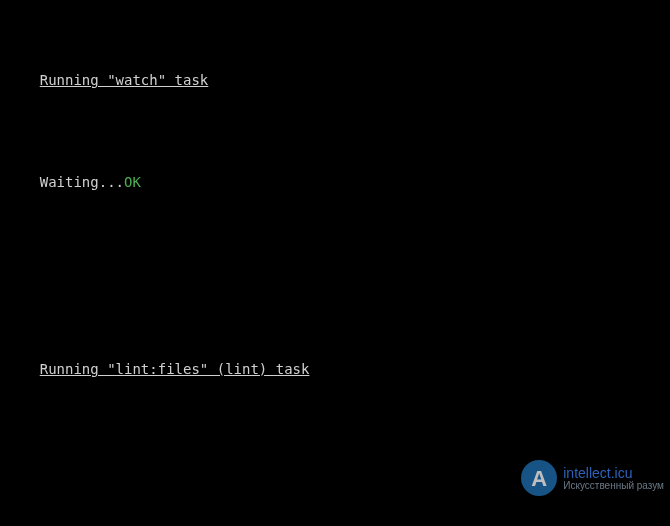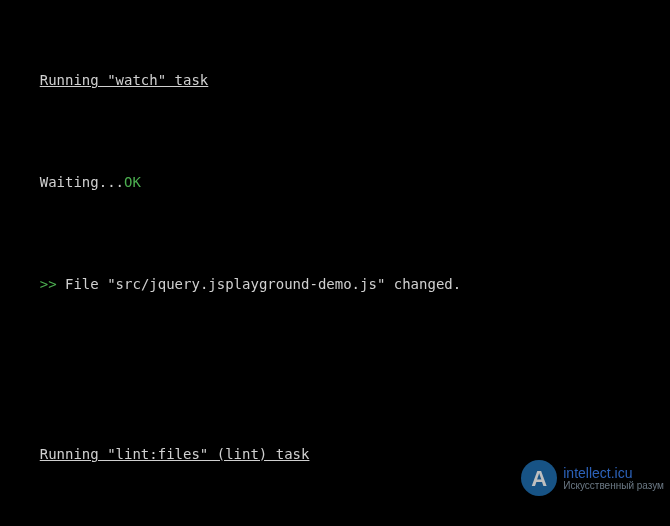--- a/index.html
+++ b/index.html
@@ -47,23 +47,20 @@
 <div id="terminal">
 
   <span class="line">
     <span class="underline">Running "watch" task</span>
   </span>
 
   <span class="line">
     <span>Waiting...</span><span class="green">OK</span>
   </span>
 
-  <span class="line">
-    <span class="green">&gt;&gt; </span><span>File "</span><span>src/jquery.jsplayground-demo.js</span><span>" changed.</span>
-  </span>
 
   <span class="line">&nbsp;</span>
 
   <span class="line">
     <span class="underline">Running "lint:files" (lint) task</span>
   </span>
 
   
 
   

